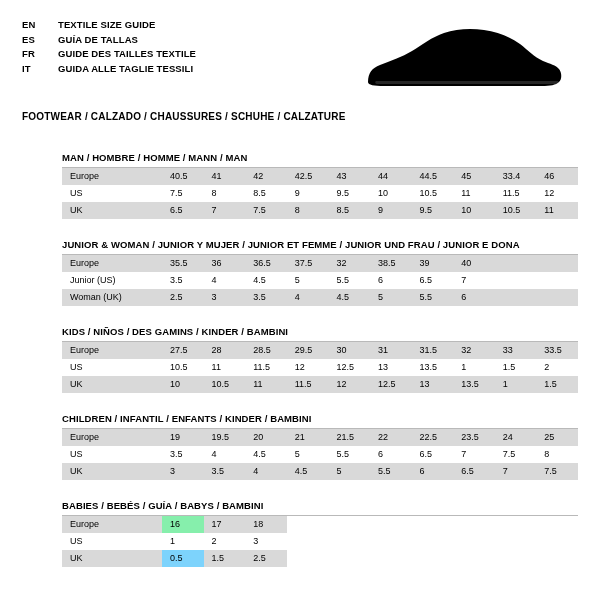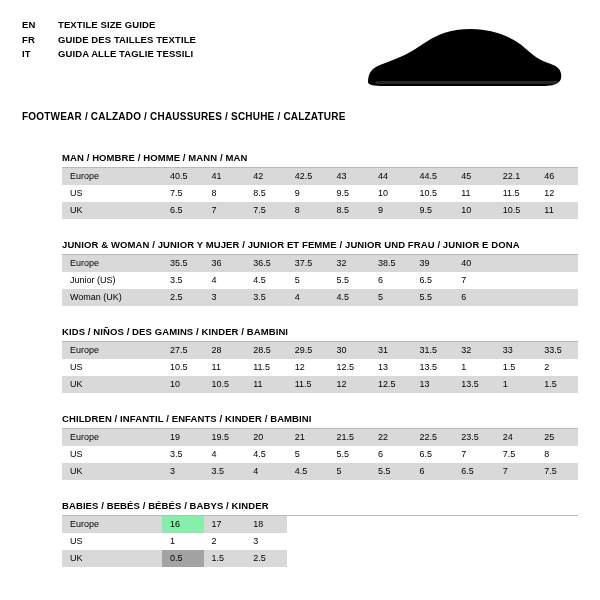--- a/index.html
+++ b/index.html
@@ -104,20 +104,24 @@
 <body>
 
 <div class="page">
 
   <div class="header">
     <table class="lang-table">
       <tbody>
         <tr>
           <td class="lang-code">EN</td>
           <td class="lang-title">TEXTILE SIZE GUIDE</td>
+        </tr>
+        <tr>
+          <td class="lang-code">ES</td>
+          <td class="lang-title">GUÍA DE TALLAS</td>
         </tr>
         <tr>
           <td class="lang-code">FR</td>
           <td class="lang-title">GUIDE DES TAILLES TEXTILE</td>
         </tr>
         <tr>
           <td class="lang-code">IT</td>
           <td class="lang-title">GUIDA ALLE TAGLIE TESSILI</td>
         </tr>
       </tbody>
@@ -141,21 +145,21 @@
         <tr class="shaded">
           <td class="label-col">Europe</td>
           <td>40.5</td>
           <td>41</td>
           <td>42</td>
           <td>42.5</td>
           <td>43</td>
           <td>44</td>
           <td>44.5</td>
           <td>45</td>
-          <td>22.1</td>
+          <td>33.4</td>
           <td>46</td>
         </tr>
         <tr class="plain">
           <td class="label-col">US</td>
           <td>7.5</td>
           <td>8</td>
           <td>8.5</td>
           <td>9</td>
           <td>9.5</td>
           <td>10</td>
@@ -319,21 +323,21 @@
           <td>6</td>
           <td>6.5</td>
           <td>7</td>
           <td>7.5</td>
         </tr>
       </tbody>
     </table>
   </div>
 
   <div class="section">
-    <div class="section-title">BABIES / BEBÉS / BÉBÉS / BABYS / KINDER</div>
+    <div class="section-title">BABIES / BEBÉS / GUÍA / BABYS / BAMBINI</div>
     <div class="rule"></div>
     <table class="sizes">
       <tbody>
         <tr>
           <td class="label-col" style="background:#d9d9d9">Europe</td>
           <td style="background:#86efac">16</td>
           <td style="background:#d9d9d9">17</td>
           <td style="background:#d9d9d9">18</td>
           <td></td>
           <td></td>
@@ -351,21 +355,21 @@
           <td></td>
           <td></td>
           <td></td>
           <td></td>
           <td></td>
           <td></td>
           <td></td>
         </tr>
         <tr>
           <td class="label-col" style="background:#d9d9d9">UK</td>
-          <td style="background:#a3a3a3">0.5</td>
+          <td style="background:#7dd3fc">0.5</td>
           <td style="background:#d9d9d9">1.5</td>
           <td style="background:#d9d9d9">2.5</td>
           <td></td>
           <td></td>
           <td></td>
           <td></td>
           <td></td>
           <td></td>
           <td></td>
         </tr>

